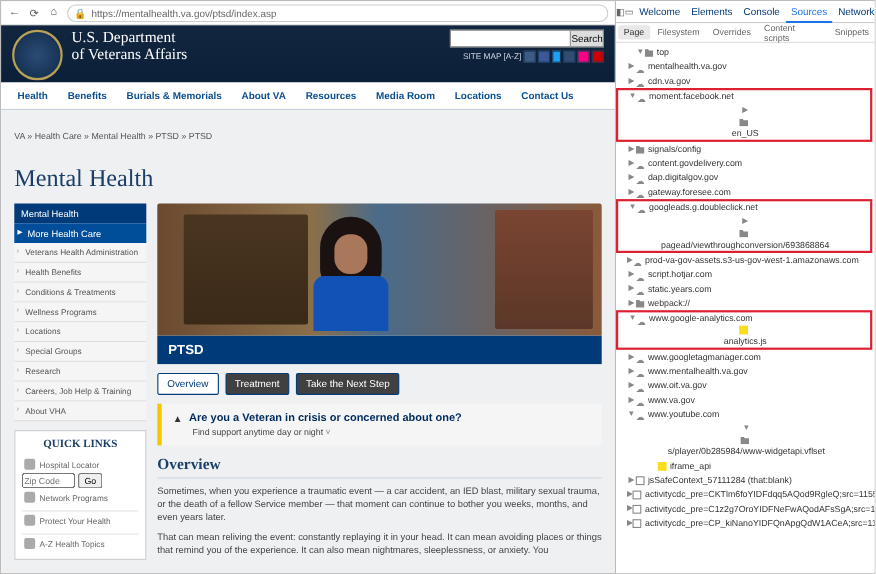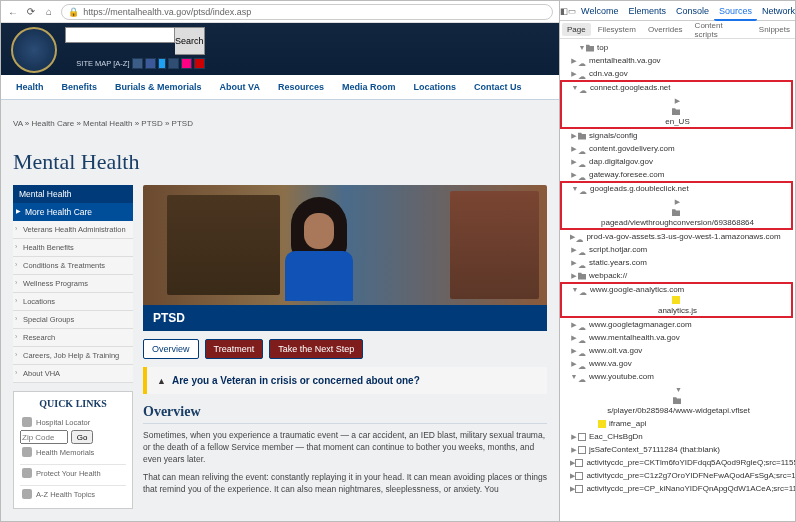--- a/index.html
+++ b/index.html
@@ -13,21 +13,21 @@
 .urlbox { flex: 1; height: 16px; border: 1px solid #ccc; border-radius: 8px; display: flex; align-items: center; padding: 0 6px; gap: 4px; color: #666; font-size: 9px; }
 
 .header { background: linear-gradient(#12263f, #0b1f38); color: #fff; padding: 4px 10px 2px 10px; display: flex; align-items: flex-start; }
 .seal { width: 46px; height: 46px; border-radius: 50%; background: radial-gradient(#2c4c76, #0e2846); border: 2px solid #b9a258; margin-right: 8px; flex-shrink: 0; }
 .deptwrap { flex: 1; }
 .dept1 { font-family: Georgia, serif; font-size: 14px; }
 .dept2 { font-family: Georgia, serif; font-size: 14px; }
 .hright { display: flex; flex-direction: column; align-items: flex-end; gap: 3px; }
 .search { display: flex; }
 .search input { width: 110px; height: 16px; font-size: 9px; padding: 0 3px; border: 1px solid #888; }
-.search button { height: 28px; font-size: 9px; padding: 0 0; background: #ddd; border: 1px solid #888; border-left: none; }
+.search button { height: 16px; font-size: 9px; padding: 0 0; background: #ddd; border: 1px solid #888; border-left: none; }
 .sitemap { font-size: 7.5px; color: #cbd6e4; display: flex; align-items: center; gap: 2px; }
 .soc { width: 11px; height: 11px; background: #304e73; display: inline-block; border: 1px solid #203a5a; }
 .soc.mail { background: #3b5d85; }
 .soc.fb { background: #3b5998; }
 .soc.tw { background: #1da1f2; }
 .soc.fl { background: #ff0084; }
 .soc.yt { background: #cc0000; }
 
 .nav { background: #fff; border-bottom: 1px solid #c5d1df; display: flex; padding: 0 6px; }
 .nav a { color: #0b4f8f; font-size: 9px; font-weight: bold; padding: 7px 9px; text-decoration: none; }
@@ -58,21 +58,21 @@
 .hero-person { position: absolute; left: 35%; top: 10%; width: 70px; height: 100px; }
 .hero-hair { width: 56px; height: 64px; background: #1a1210; border-radius: 28px 28px 16px 16px; position: absolute; left: 7px; top: 0; }
 .hero-face { width: 30px; height: 36px; background: #a9785a; border-radius: 14px; position: absolute; left: 20px; top: 16px; }
 .hero-body { width: 68px; height: 50px; background: #1052b5; border-radius: 10px 10px 0 0; position: absolute; left: 1px; top: 54px; }
 .hero-window { position: absolute; left: 6%; top: 8%; width: 28%; height: 84%; background: linear-gradient(#4a3520, #3a2a18); border-radius: 2px; }
 .hero-brick { position: absolute; right: 2%; top: 5%; width: 22%; height: 90%; background: linear-gradient(#7a4532, #5c3728); border-radius: 2px; }
 .ptsdbar { background: #003a78; color: #fff; font-weight: bold; font-size: 12px; padding: 6px 10px; }
 
 .tabs { display: flex; gap: 6px; margin: 8px 0; }
 .tab { border: 1px solid #003a78; color: #003a78; background: #fff; padding: 4px 8px; font-size: 9px; border-radius: 2px; }
-.tab.primary { background: #7f1d1d; color: #fff; }
+.tab.primary { background: #404040; color: #fff; }
 
 .crisis { background: #f5f5f5; border-left: 4px solid #f7c600; padding: 8px 10px; margin-bottom: 10px; }
 .crisis-h { font-weight: bold; font-size: 10px; color: #002a5c; display: flex; align-items: center; gap: 6px; }
 .crisis-h::before { content: "▲"; color: #333; font-size: 9px; }
 .crisis-sub { font-size: 8px; color: #444; padding-left: 18px; margin-top: 2px; }
 .crisis-sub::after { content: " ˅"; color: #888; }
 
 h3.ovw { font-family: Georgia, serif; font-size: 14px; color: #1a3e66; border-bottom: 1px solid #d0d8e2; padding-bottom: 3px; margin-bottom: 6px; }
 p.body { font-size: 8.5px; color: #444; line-height: 1.4; margin-bottom: 6px; }
 
@@ -106,20 +106,24 @@
     <span class="icn">⟳</span>
     <span class="icn">⌂</span>
     <div class="urlbox">
       <span>🔒</span>
       <span>https://mentalhealth.va.gov/ptsd/index.asp</span>
     </div>
   </div>
 
   <div class="header">
     <div class="seal"></div>
+    <div class="deptwrap">
+      <div class="dept1">U.S. Department</div>
+      <div class="dept2">of Veterans Affairs</div>
+    </div>
     <div class="hright">
       <div class="search">
         <input style="">
         <button>Search</button>
       </div>
       <div class="sitemap">
         <span>SITE MAP [A-Z]</span>
         <span class="soc mail"></span>
         <span class="soc fb"></span>
         <span class="soc tw"></span>
@@ -165,21 +169,21 @@
             <span class="ql-icn"></span>
             <span>Hospital Locator</span>
           </div>
           <div class="zip">
             <input placeholder="Zip Code" style="">
             <button>Go</button>
           </div>
           <div id="ql-items">
                 <div class="ql-item">
                   <span class="ql-icn"></span>
-                  <span>Health Memorials</span>
+                  <span>Network Programs</span>
                 </div>
                 <div class="ql-item">
                   <span class="ql-icn"></span>
                   <span>Protect Your Health</span>
                 </div>
                 <div class="ql-item">
                   <span class="ql-icn"></span>
                   <span>A-Z Health Topics</span>
                 </div>
               </div>
@@ -196,20 +200,21 @@
               </div>
         </div>
         <div class="ptsdbar">PTSD</div>
         <div class="tabs">
           <div class="tab">Overview</div>
           <div class="tab primary">Treatment</div>
           <div class="tab primary">Take the Next Step</div>
         </div>
         <div class="crisis">
           <div class="crisis-h">Are you a Veteran in crisis or concerned about one?</div>
+          <div class="crisis-sub">Find support anytime day or night</div>
         </div>
         <h3 class="ovw">Overview</h3>
         <p class="body">Sometimes, when you experience a traumatic event — a car accident, an IED blast, military sexual trauma, or the death of a fellow Service member — that moment can continue to bother you weeks, months, and even years later.</p>
         <p class="body">That can mean reliving the event: constantly replaying it in your head. It can mean avoiding places or things that remind you of the experience. It can also mean nightmares, sleeplessness, or anxiety. You</p>
       </div>
     </div>
   </div>
 </div>
 
 <div class="devtools">
@@ -238,21 +243,21 @@
         </div>
         <div class="row indent1">
           <span class="tw">▶</span>
           <span class="cl cl-cloud cl-cloud"></span>
           <span>cdn.va.gov</span>
         </div>
         <div class="redbox">
           <div class="row indent1">
             <span class="tw">▼</span>
             <span class="cl cl-cloud cl-cloud"></span>
-            <span>connect.googleads.net</span>
+            <span>moment.facebook.net</span>
           </div>
           <div class="row indent2">
             <span class="tw">▶</span>
             <span class="cl cl-folder"></span>
             <span>en_US</span>
           </div>
         </div>
         <div class="row indent1">
           <span class="tw">▶</span>
           <span class="cl cl-folder"></span>
@@ -348,25 +353,20 @@
           <span>s/player/0b285984/www-widgetapi.vflset</span>
         </div>
         <div class="row indent3">
           <span class="tw"></span>
           <span class="cl cl-js"></span>
           <span>iframe_api</span>
         </div>
         <div class="row indent1">
           <span class="tw">▶</span>
           <span class="cl cl-file"></span>
-          <span>Eac_CHsBgDn</span>
-        </div>
-        <div class="row indent1">
-          <span class="tw">▶</span>
-          <span class="cl cl-file"></span>
           <span>jsSafeContext_57111284 (that:blank)</span>
         </div>
         <div class="row indent1">
           <span class="tw">▶</span>
           <span class="cl cl-file"></span>
           <span>activitycdc_pre=CKTlm6foYIDFdqq5AQod9RgleQ;src=11558579;type=</span>
         </div>
         <div class="row indent1">
           <span class="tw">▶</span>
           <span class="cl cl-file"></span>

